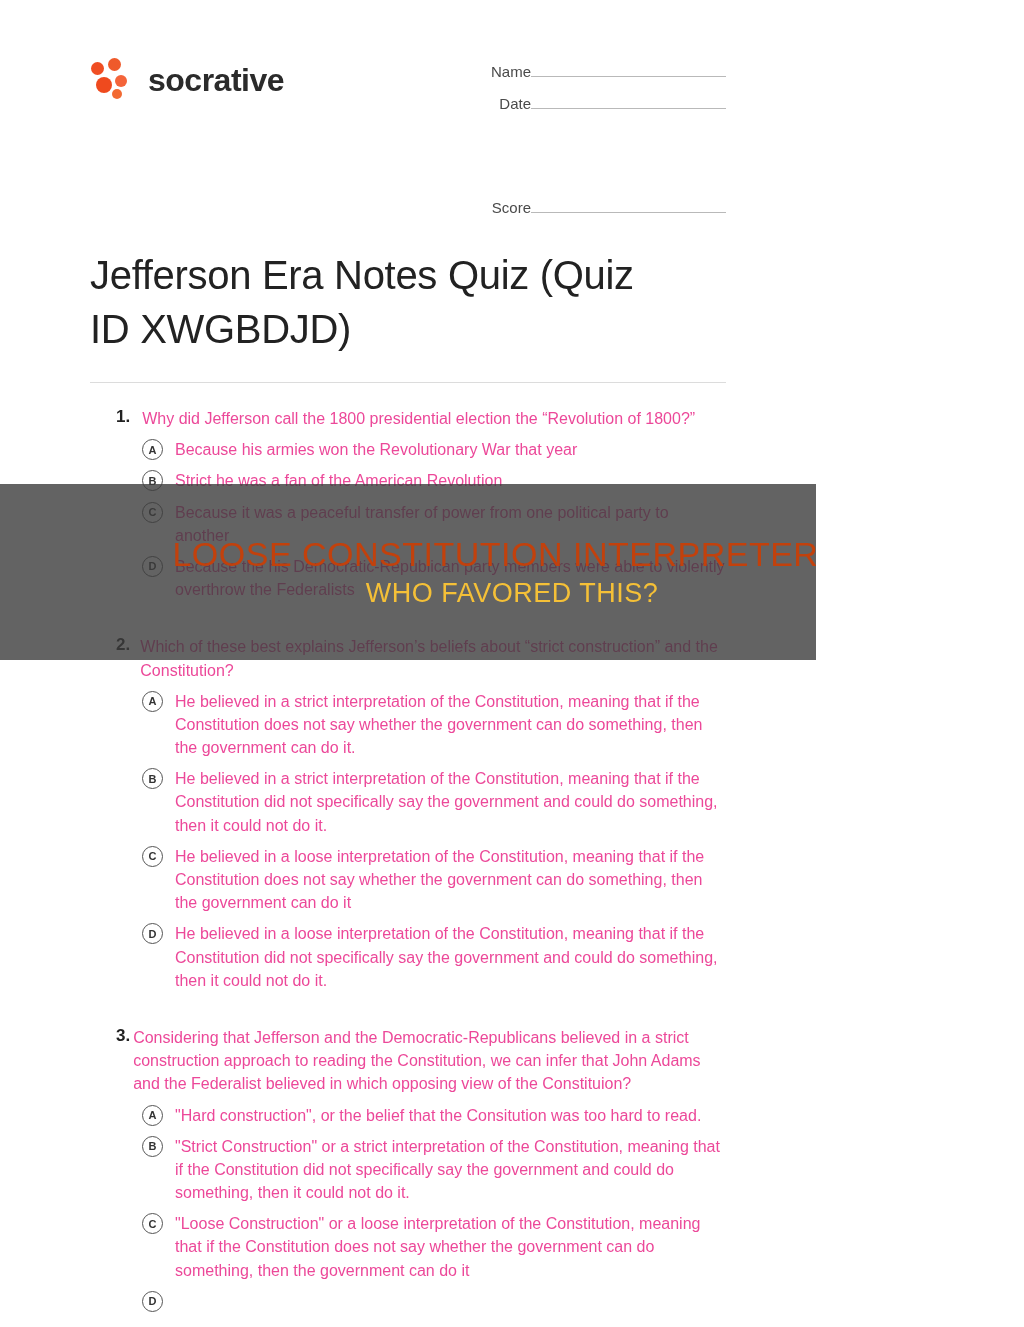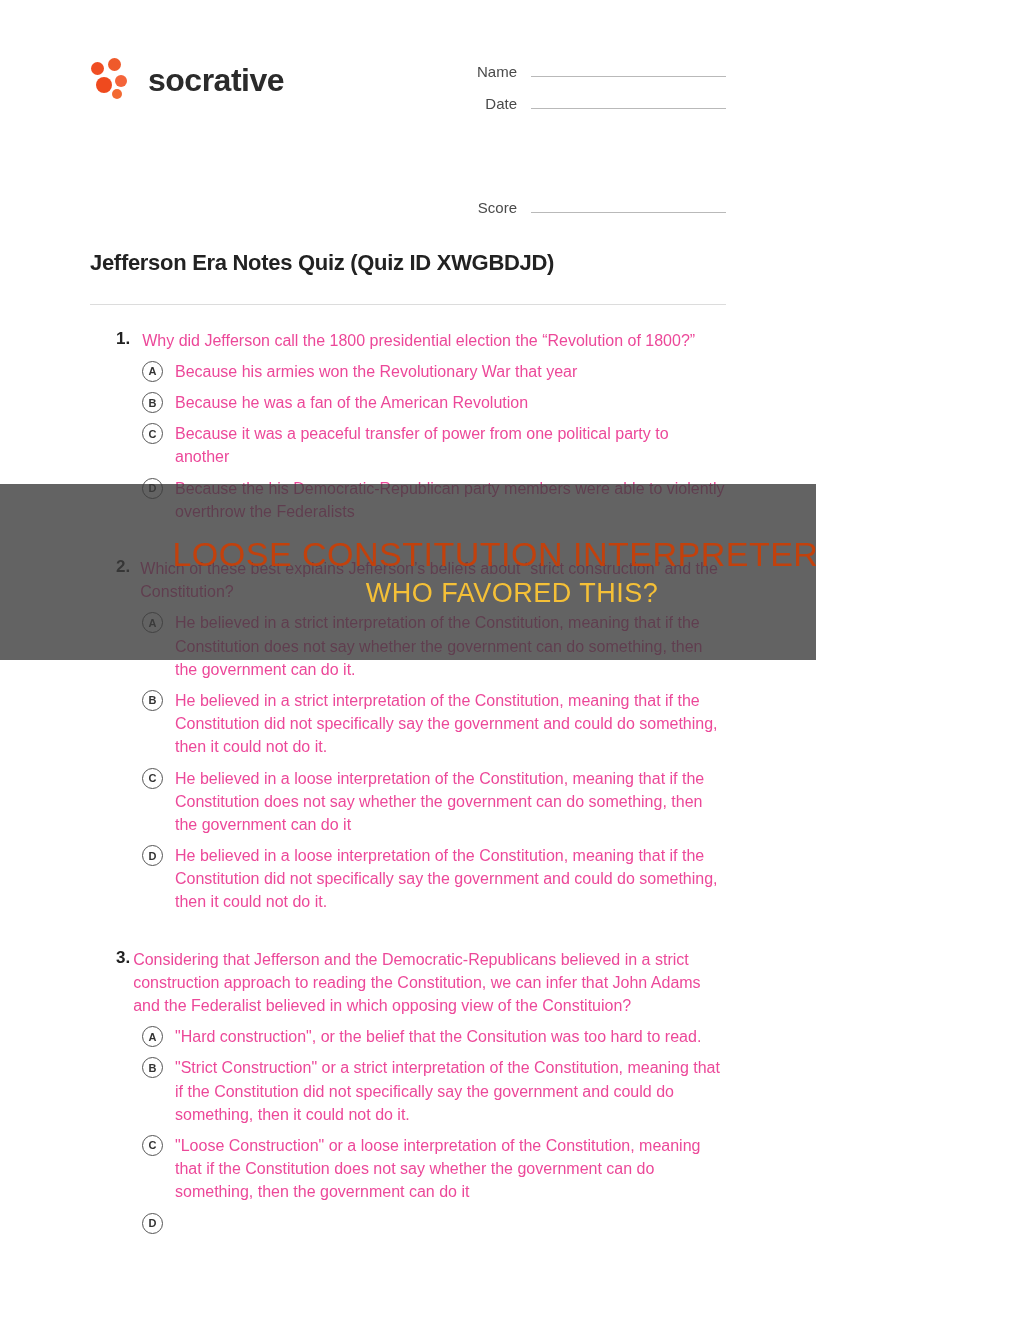--- a/index.html
+++ b/index.html
@@ -53,43 +53,42 @@
   }
 
   .fields {
     width: 300px;
     padding-top: 10px;
   }
   .field-row {
     display: flex;
     align-items: baseline;
     justify-content: flex-end;
-    gap: 14px;
     margin-bottom: 14px;
   }
   .field-label {
     font-size: 15px;
     color: #4a4a4a;
     white-space: nowrap;
   }
   .field-line {
     width: 195px;
     border-bottom: 1px solid #b9b9b9;
     height: 15px;
   }
   .field-row.score { margin-top: 86px; }
 
   .title-wrap {
     padding: 18px 90px 0 90px;
     position: relative;
   }
   .quiz-title {
-    font-size: 22px;
+    font-size: 40px;
     line-height: 1.35;
-    font-weight: bold;
+    font-weight: normal;
     color: #222;
     max-width: 560px;
     letter-spacing: -0.3px;
     margin: 0;
   }
   .title-rule {
     margin: 26px 0 0 0;
     border-bottom: 1px solid #dcdcdc;
   }
 
@@ -218,21 +217,21 @@
       <div class="q-head">
         <span class="q-num">1.</span>
         <span class="q-text">Why did Jefferson call the 1800 presidential election the “Revolution of 1800?”</span>
       </div>
       <div class="choice">
         <span class="bubble">A</span>
         <span class="choice-text">Because his armies won the Revolutionary War that year</span>
       </div>
       <div class="choice">
         <span class="bubble">B</span>
-        <span class="choice-text">Because he was a fan of the American Revolution</span>
+        <span class="choice-text">Strict he was a fan of the American Revolution</span>
       </div>
       <div class="choice">
         <span class="bubble">C</span>
         <span class="choice-text">Because it was a peaceful transfer of power from one political party to another</span>
       </div>
       <div class="choice">
         <span class="bubble">D</span>
         <span class="choice-text">Because the his Democratic-Republican party members were able to violently overthrow the Federalists</span>
       </div>
     </div>

